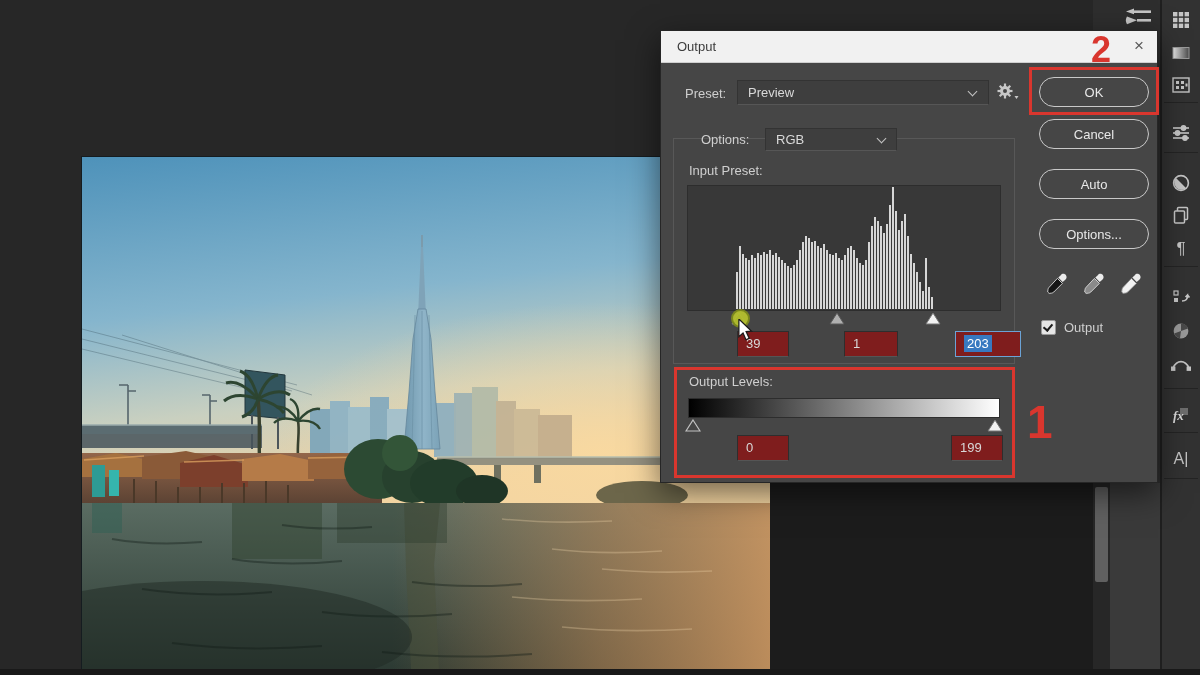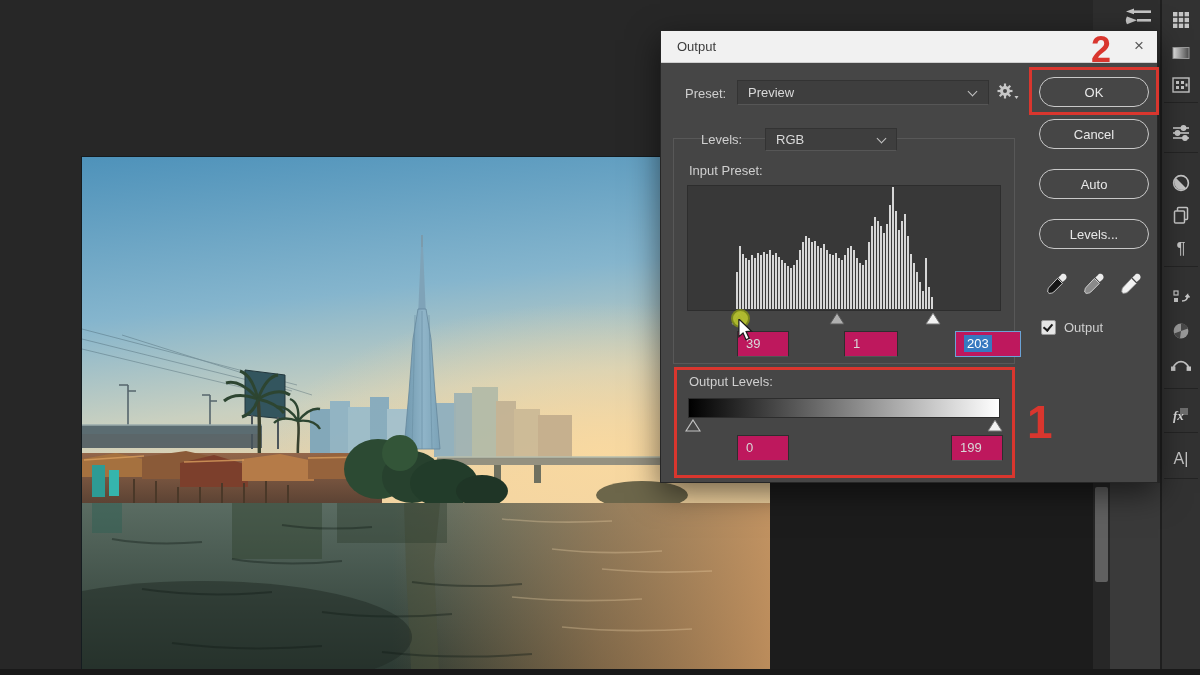--- a/index.html
+++ b/index.html
@@ -50,21 +50,21 @@
     border-bottom:1.6px solid #c4c4c4; transform:rotate(45deg); }
   .pill-btn { position:absolute; width:110px; height:30px; border:1.5px solid #c9c9c9;
     border-radius:15px; background:transparent; color:#e8e8e8; font-size:13px;
     font-family:"Liberation Sans", sans-serif; text-align:center; line-height:27px; }
   #group-frame { position:absolute; left:12px; top:107px; width:342px; height:226px;
     border:1px solid #585858; background:#454545; }
   #histo-box { position:absolute; left:26px; top:154px; width:314px; height:126px;
     background:#383838; border:1px solid #2d2d2d; overflow:hidden; }
   .hbar { position:absolute; bottom:1px; width:2px; background:#d6d6d6; }
   .tri { position:absolute; width:16px; height:13px; }
-  .field { position:absolute; height:26px; background:#be185d; border:1px solid #2e2e2e;
+  .field { position:absolute; height:26px; background:#7f1d1d; border:1px solid #2e2e2e;
     border-bottom-color:#555; color:#d8d8d8; font-size:13px; line-height:24px; padding-left:8px; }
   .field.focus { border:1px solid #6ba3d6; }
   .sel-text { background:var(--selection); color:#fff; padding:1px 3px; }
   #grad-bar { position:absolute; left:27px; top:367px; width:312px; height:20px;
     background:linear-gradient(to right,#000,#fff); border:1px solid #2d2d2d; }
   .dropper { position:absolute; width:27px; height:27px; }
   #chk { position:absolute; left:380px; top:289px; width:15px; height:15px; background:#e6e6e6;
     border-radius:2px; border:1px solid #9a9a9a; }
   #chk .mark { display:none; position:absolute; left:3px; top:1px; width:6px; height:9px;
     border-right:2px solid #1c1c1c; border-bottom:2px solid #1c1c1c; transform:rotate(40deg); }
@@ -399,21 +399,21 @@
         <circle cx="10" cy="10" r="5" fill="#c8c8c8"></circle>
         <circle cx="10" cy="10" r="2" fill="#464646"></circle>
         <polygon points="19.5,15 23.5,15 21.5,18" fill="#c8c8c8"></polygon>
       </svg>
     </div>
 
     <div class="redbox" id="redbox-ok"></div>
     <button class="pill-btn" style="left:378px; top:46px">OK</button>
     <button class="pill-btn" style="left:378px; top:138px">Auto</button>
     <button class="pill-btn" style="left:378px; top:88px">Cancel</button>
-    <button class="pill-btn" style="left:378px; top:188px">Levels...</button>
+    <button class="pill-btn" style="left:378px; top:188px">Options...</button>
 
     <div class="dropper" style="left:382px; top:240px">
       <svg width="27" height="27" viewBox="0 0 27 27">
         <path d="M17.8 4.2 c1.4-2 4.2-1.6 5.2 0.1 1 1.6 0.7 3.3-0.7 4.5 l-2.6 2.2 -4.4-4.4 z" fill="#ececec"></path>
         <path d="M14.4 7.4 l5 5 -8.6 8.6 c-0.6 0.6-1.4 1-2.2 1.1 l-2.5 0.3 -1.4-1.4 0.3-2.5 c0.1-0.8 0.5-1.6 1.1-2.2 z" fill="#141414" stroke="#d8d8d8" stroke-width="0.9"></path>
       </svg>
     </div>
     <div class="dropper" style="left:419px; top:240px">
       <svg width="27" height="27" viewBox="0 0 27 27">
         <path d="M17.8 4.2 c1.4-2 4.2-1.6 5.2 0.1 1 1.6 0.7 3.3-0.7 4.5 l-2.6 2.2 -4.4-4.4 z" fill="#ececec"></path>
@@ -426,21 +426,21 @@
         <path d="M14.4 7.4 l5 5 -8.6 8.6 c-0.6 0.6-1.4 1-2.2 1.1 l-2.5 0.3 -1.4-1.4 0.3-2.5 c0.1-0.8 0.5-1.6 1.1-2.2 z" fill="#f2f2f2" stroke="#8a8a8a" stroke-width="0.9"></path>
       </svg>
     </div>
 
     <div id="chk" class="checked">
         <span class="mark"></span>
       </div>
     <span class="dlg-label" style="left:403px; top:289px">Output</span>
 
     <div id="group-frame"></div>
-    <span class="dlg-label" style="left:40px; top:101px">Levels:</span>
+    <span class="dlg-label" style="left:40px; top:101px">Options:</span>
     <div class="dropdown" style="left:104px; top:97px; width:132px; height:23px; line-height:21px">
       <span>RGB</span>
       <span class="chev" style="right:11px; top:6px"></span>
     </div>
     <span class="dlg-label" style="left:28px; top:132px">Input Preset:</span>
 
     <div id="histo-box">
         <div class="hbar" style="left: 48px; height: 37px;"></div>
         <div class="hbar" style="left: 51px; height: 63px;"></div>
         <div class="hbar" style="left: 54px; height: 55px;"></div>

